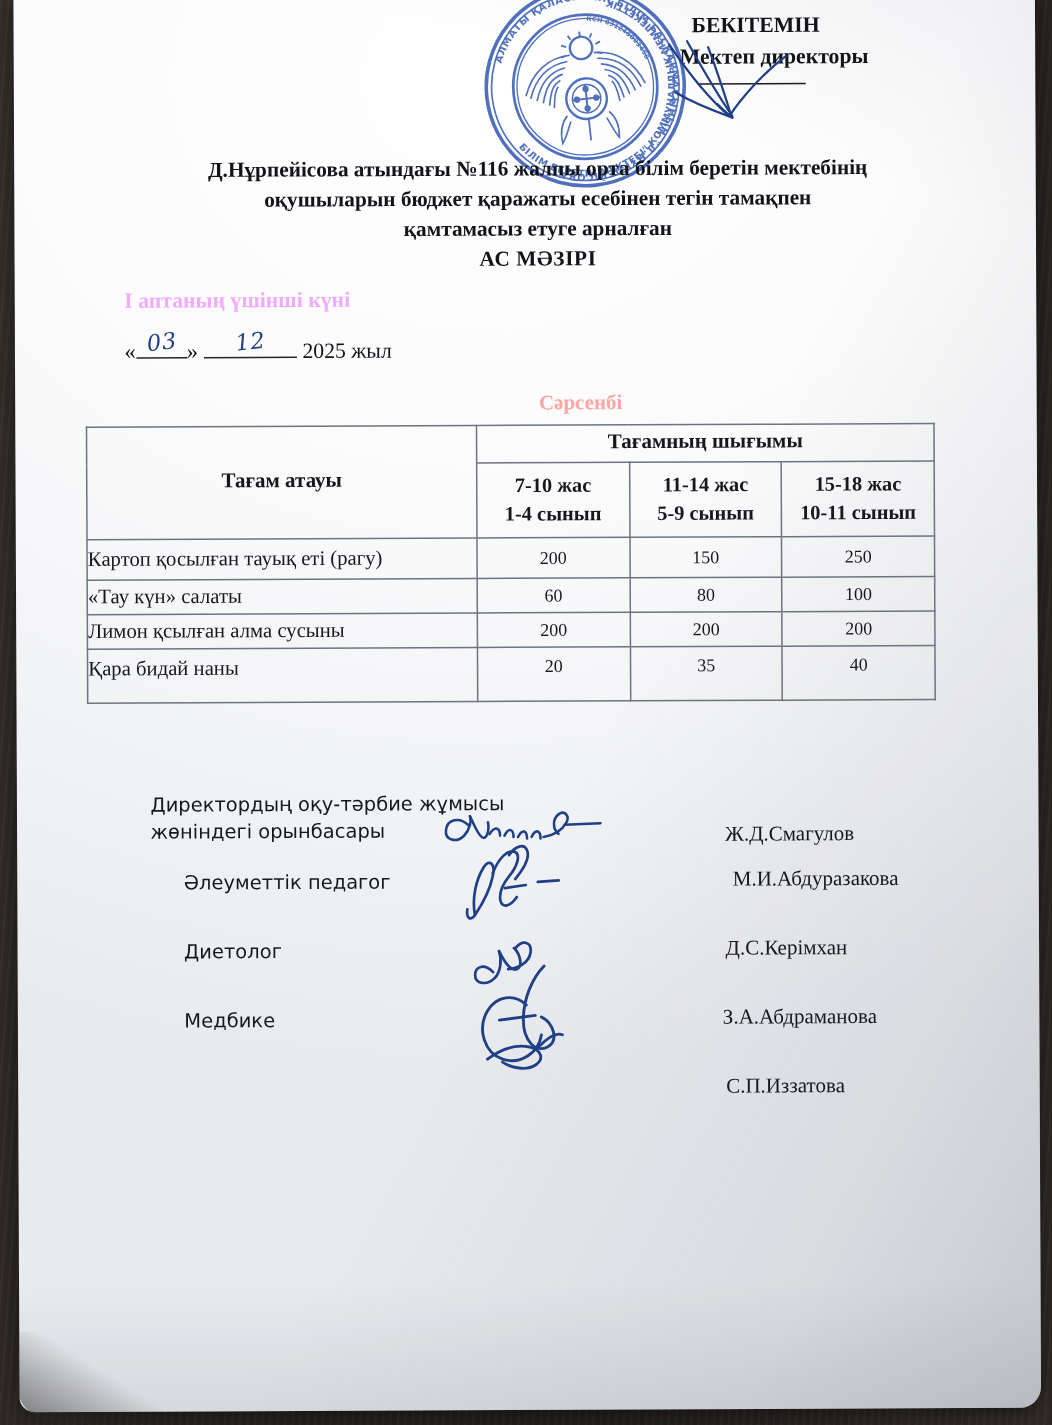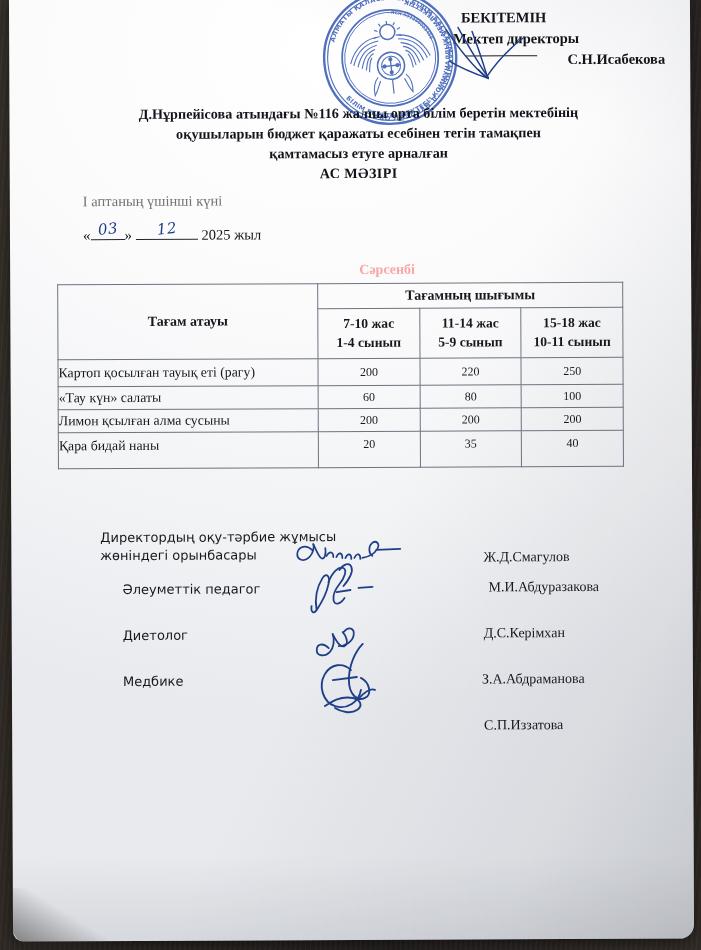--- a/index.html
+++ b/index.html
@@ -135,23 +135,23 @@
   }
   .doc-title .big {
     letter-spacing: 0.4px;
   }
 
   
   .weekline {
     position: absolute;
     left: 84px;
     top: 192px;
-    font-weight: normal;
+    font-weight: bold;
     font-size: 14.5px;
-    color: #737373;
+    color: #f0abfc;
   }
   .dateline {
     position: absolute;
     left: 84px;
     top: 226px;
     font-size: 14.5px;
     color: #12141a;
     white-space: nowrap;
   }
   .dateline .q { font-size: 15px; }
@@ -299,21 +299,20 @@
   <div class="desk"></div>
 
   <div class="paper"></div>
   <div class="paper-corner"></div>
 
   <div class="content">
 
     <div class="approve">
       <span class="l1">БЕКІТЕМІН</span>
       <span class="l2">Мектеп директоры</span>
-      <span class="l3">С.Н.Исабекова</span>
       <span class="sigline"></span>
     </div>
 
     <svg class="stamp" viewBox="0 0 148 148">
       <defs>
         <path id="arcOuter" d="M 74,74 m -58,0 a 58,58 0 1,1 116,0 a 58,58 0 1,1 -116,0"></path>
         <path id="arcOuterB" d="M 74,74 m -60,0 a 60,60 0 1,0 120,0 a 60,60 0 1,0 -120,0"></path>
         <path id="arcInner" d="M 74,74 m -44,0 a 44,44 0 1,1 88,0 a 44,44 0 1,1 -88,0"></path>
       </defs>
       <g fill="none" stroke="#2b52b0">
@@ -425,21 +424,21 @@
             <th class="th-age">
               <span>15-18 жас</span>
               <span>10-11 сынып</span>
             </th>
           </tr>
         </thead>
         <tbody>
           <tr class="r1">
             <td class="dish">Картоп қосылған тауық еті (рагу)</td>
             <td class="qty">200</td>
-            <td class="qty">220</td>
+            <td class="qty">150</td>
             <td class="qty">250</td>
           </tr>
           <tr class="r2">
             <td class="dish">«Тау күн» салаты</td>
             <td class="qty">60</td>
             <td class="qty">80</td>
             <td class="qty">100</td>
           </tr>
           <tr class="r3">
             <td class="dish">Лимон қсылған алма сусыны</td>

